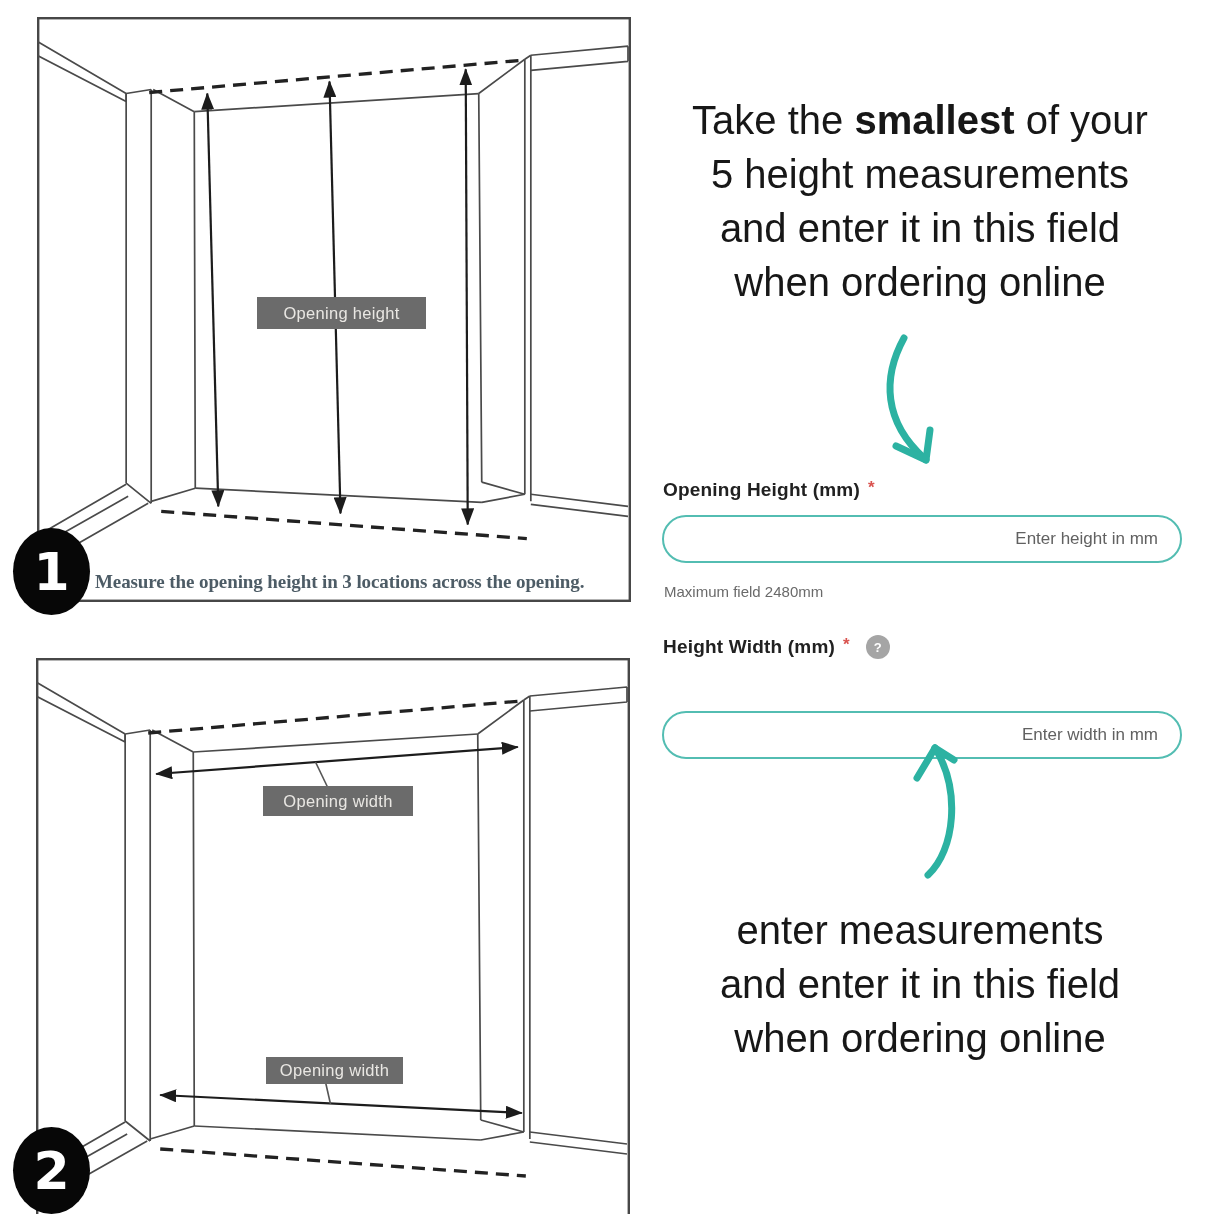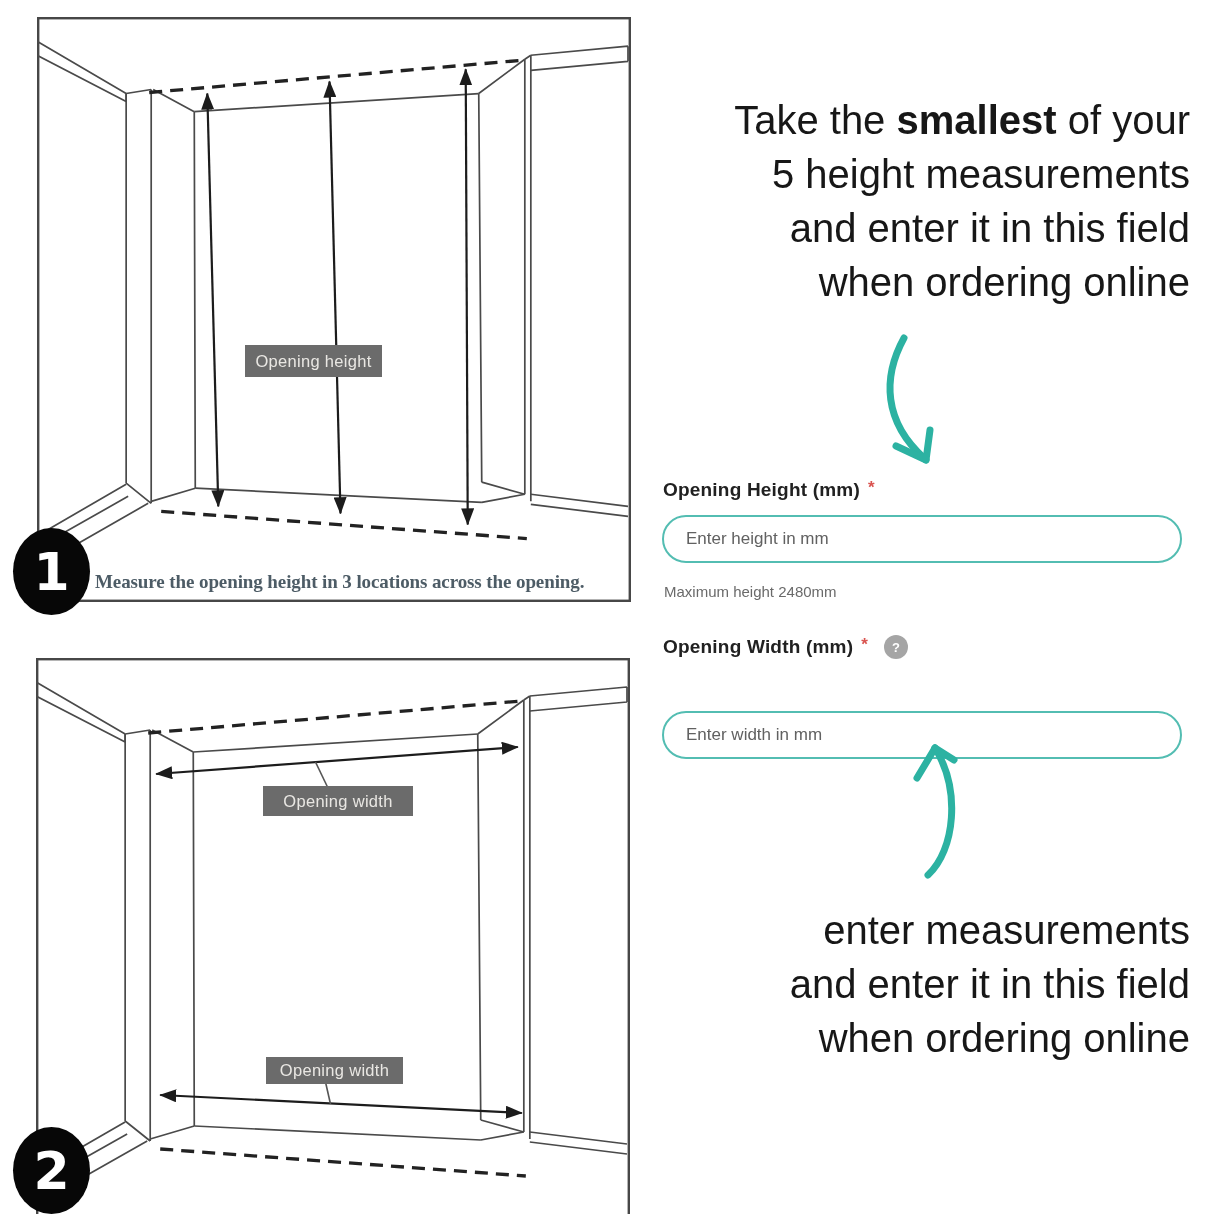--- a/index.html
+++ b/index.html
@@ -8,59 +8,59 @@
 
   
   .diagram{position:absolute;}
   #diagram1{left:37px;top:17px;width:594px;height:585px;}
   #diagram2{left:36px;top:658px;width:594px;height:581px;}
   .diagram svg{position:absolute;left:0;top:0;width:100%;height:100%;}
 
   .measure-label{position:absolute;display:flex;align-items:center;justify-content:center;
       background:#6b6b6b;color:#e9e7e3;font-size:16.5px;letter-spacing:.3px;
       font-family:"Liberation Sans",sans-serif;}
-  #label-height{left:208px;top:280px;width:137px;height:32px;margin-top:48px;}
+  #label-height{left:220px;top:280px;width:169px;height:32px;}
   #label-width-top{left:227px;top:128px;width:150px;height:30px;}
   #label-width-bottom{left:230px;top:399px;width:137px;height:27px;}
 
   .caption{position:absolute;left:58px;right:10px;color:#4d5c66;
       font-family:"Liberation Serif",serif;font-weight:600;
       font-size:19px;letter-spacing:-.1px;white-space:nowrap;}
   #caption1{bottom:9px;}
   #caption2{bottom:10px;}
 
   .badge{position:absolute;width:77px;height:87px;background:#070707;border-radius:50%;
       display:flex;align-items:center;justify-content:center;color:#ffffff;
       font-family:"DejaVu Sans",sans-serif;font-weight:700;font-size:52px;z-index:5;}
   #badge1{left:13px;top:528px;}
   #badge2{left:13px;top:1127px;}
 
   
-  .instruction{position:absolute;left:650px;width:540px;text-align:right;
+  .instruction{position:absolute;left:650px;width:540px;text-align:center;
       color:#171717;font-size:40px;line-height:54px;font-weight:400;}
   .instruction b{font-weight:700;}
   #instruction-top{top:93px;}
   #instruction-bottom{top:903px;}
 
   .curve-arrow{position:absolute;}
   #arrow-down{left:868px;top:330px;width:80px;height:142px;}
   #arrow-up{left:905px;top:740px;width:70px;height:145px;}
 
   .field-label-row{position:absolute;display:flex;align-items:center;height:24px;}
   #height-label-row{left:663px;top:478px;}
   #width-label-row{left:663px;top:635px;}
   .field-label{font-size:19px;font-weight:700;color:#212121;letter-spacing:.2px;}
   .req{color:#d9534f;font-size:17px;font-weight:700;margin-left:8px;position:relative;top:-2px;}
   .help-circle{width:24px;height:24px;border-radius:50%;background:#a5a5a5;color:#ffffff;
       display:flex;align-items:center;justify-content:center;font-size:13px;font-weight:700;
       margin-left:16px;cursor:pointer;}
 
   .pill-input{position:absolute;left:662px;width:520px;height:48px;box-sizing:border-box;
       border:2px solid #53bdb2;border-radius:24px;padding:11px 22px;font-size:17px;
-      color:#444;outline:none;font-family:"Liberation Sans",sans-serif;background:#fff;}
+      color:#444;outline:none;font-family:"Liberation Sans",sans-serif;background:#fff;text-align:right;}
   .pill-input::placeholder{color:#616161;opacity:1;}
   #height-input{top:515px;}
   #width-input{top:671px;margin-top:40px;}
 
   .helper-text{position:absolute;left:664px;top:583px;font-size:15px;color:#6a6a6a;}
 </style>
 </head>
 <body>
 
 <div id="canvas">
@@ -157,24 +157,24 @@
       <path d="M28 116 L58 130"></path>
       <path d="M62 100 L58 130"></path>
     </g>
   </svg>
 
   <div class="field-label-row" id="height-label-row">
     <span class="field-label">Opening Height (mm)</span>
     <span class="req">*</span>
   </div>
   <input class="pill-input" id="height-input" type="text" placeholder="Enter height in mm" style="">
-  <div class="helper-text">Maximum height 2480mm</div>
+  <div class="helper-text">Maximum field 2480mm</div>
 
   <div class="field-label-row" id="width-label-row">
-    <span class="field-label">Opening Width (mm)</span>
+    <span class="field-label">Height Width (mm)</span>
     <span class="req">*</span>
     <span class="help-circle">?</span>
   </div>
   <input class="pill-input" id="width-input" type="text" placeholder="Enter width in mm" style="">
 
   <svg class="curve-arrow" id="arrow-up" viewBox="0 0 70 145">
     <g stroke="#2cb2a2" stroke-width="7" fill="none" stroke-linecap="round" stroke-linejoin="round">
       <path d="M23 135 C50 110 56 50 30 8"></path>
       <path d="M12 38 L30 8"></path>
       <path d="M49 20 L30 8"></path>

